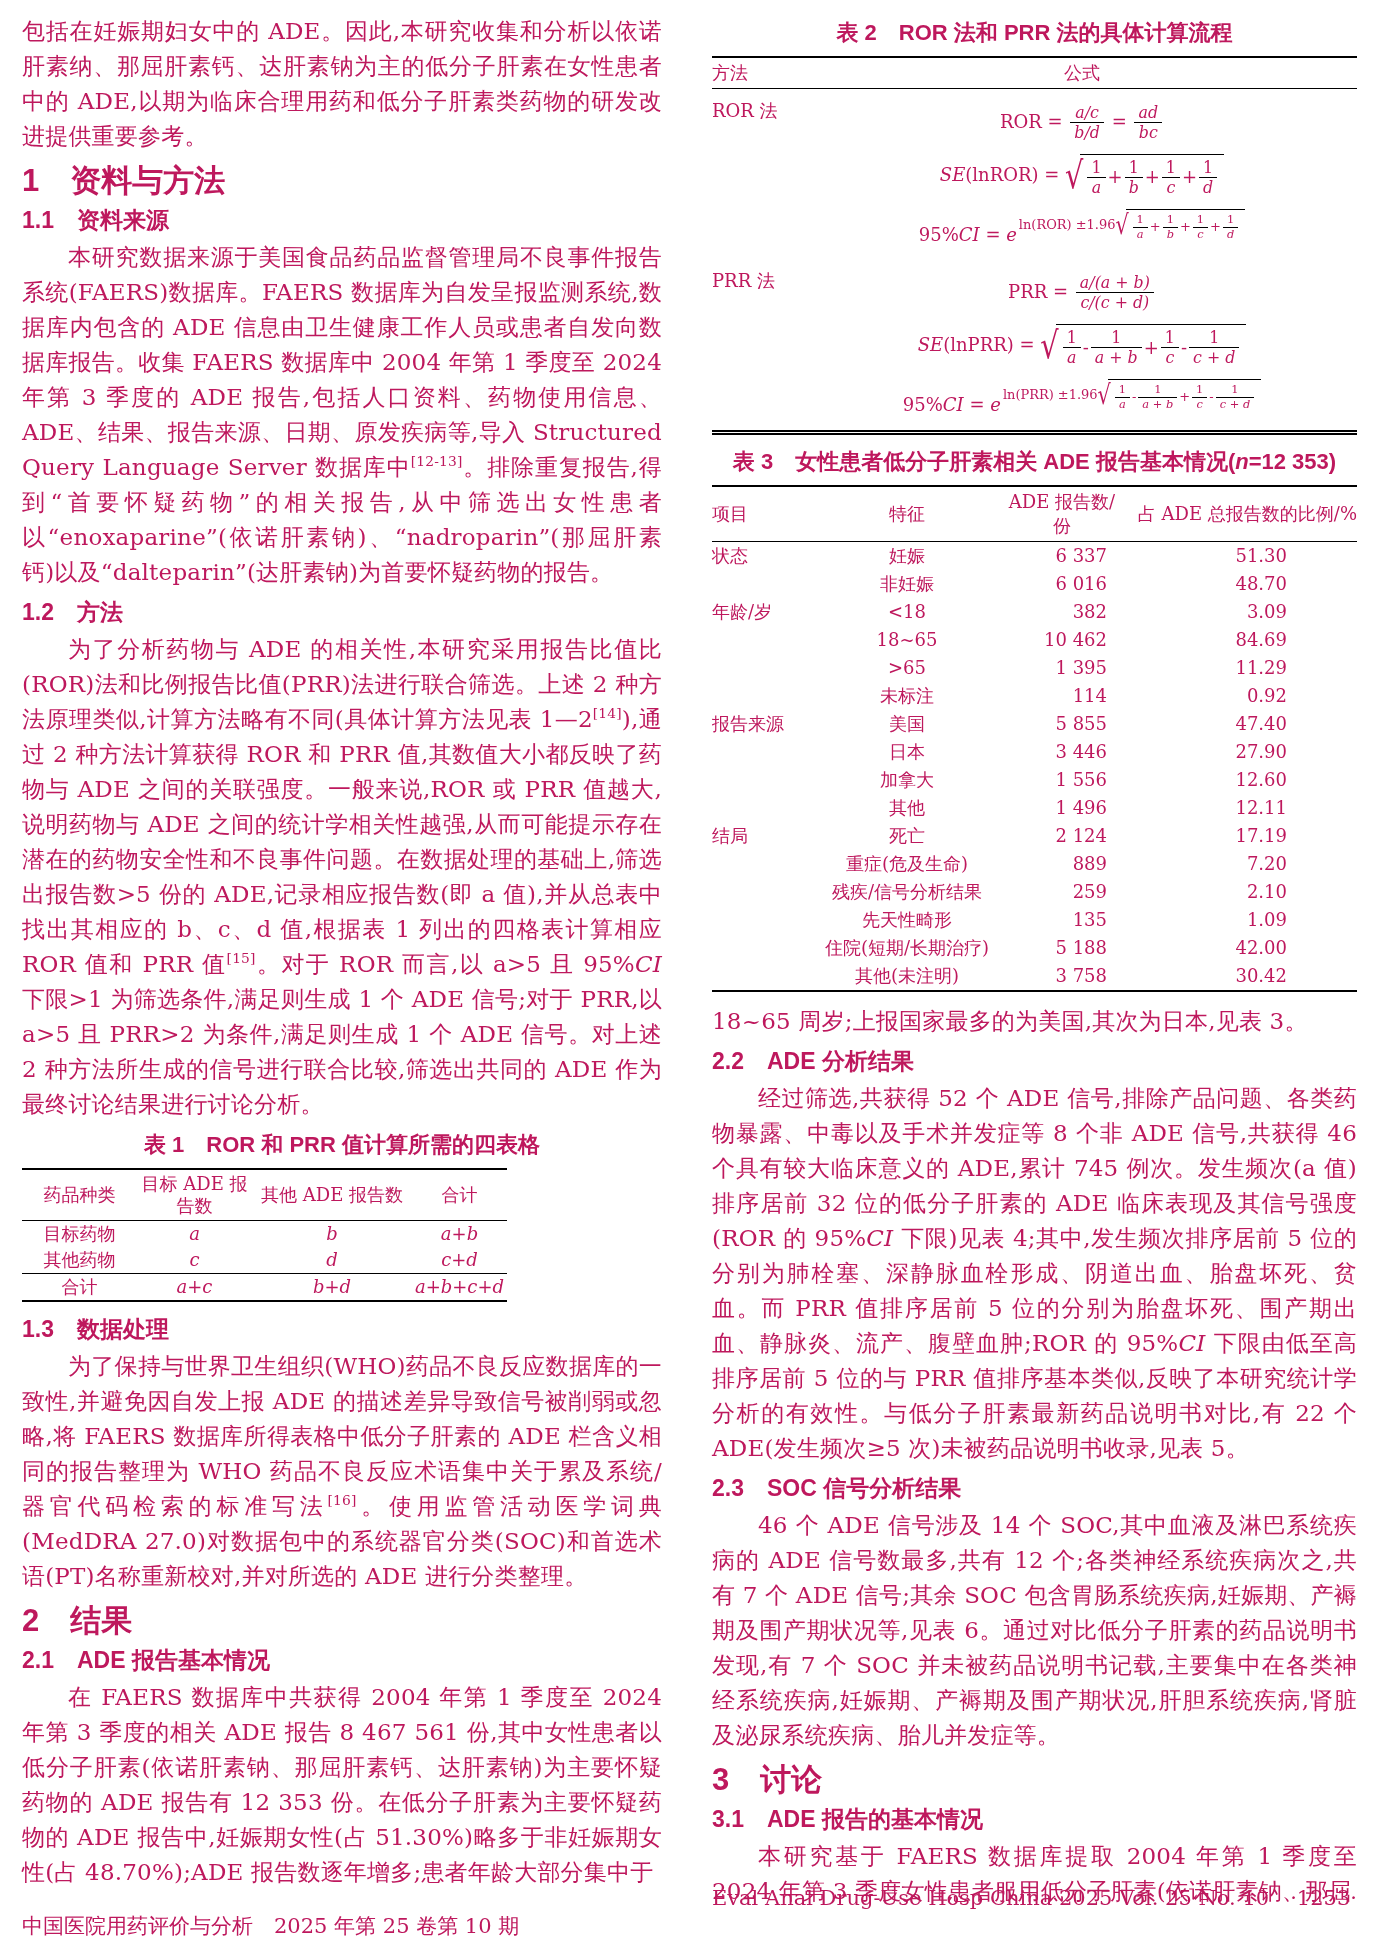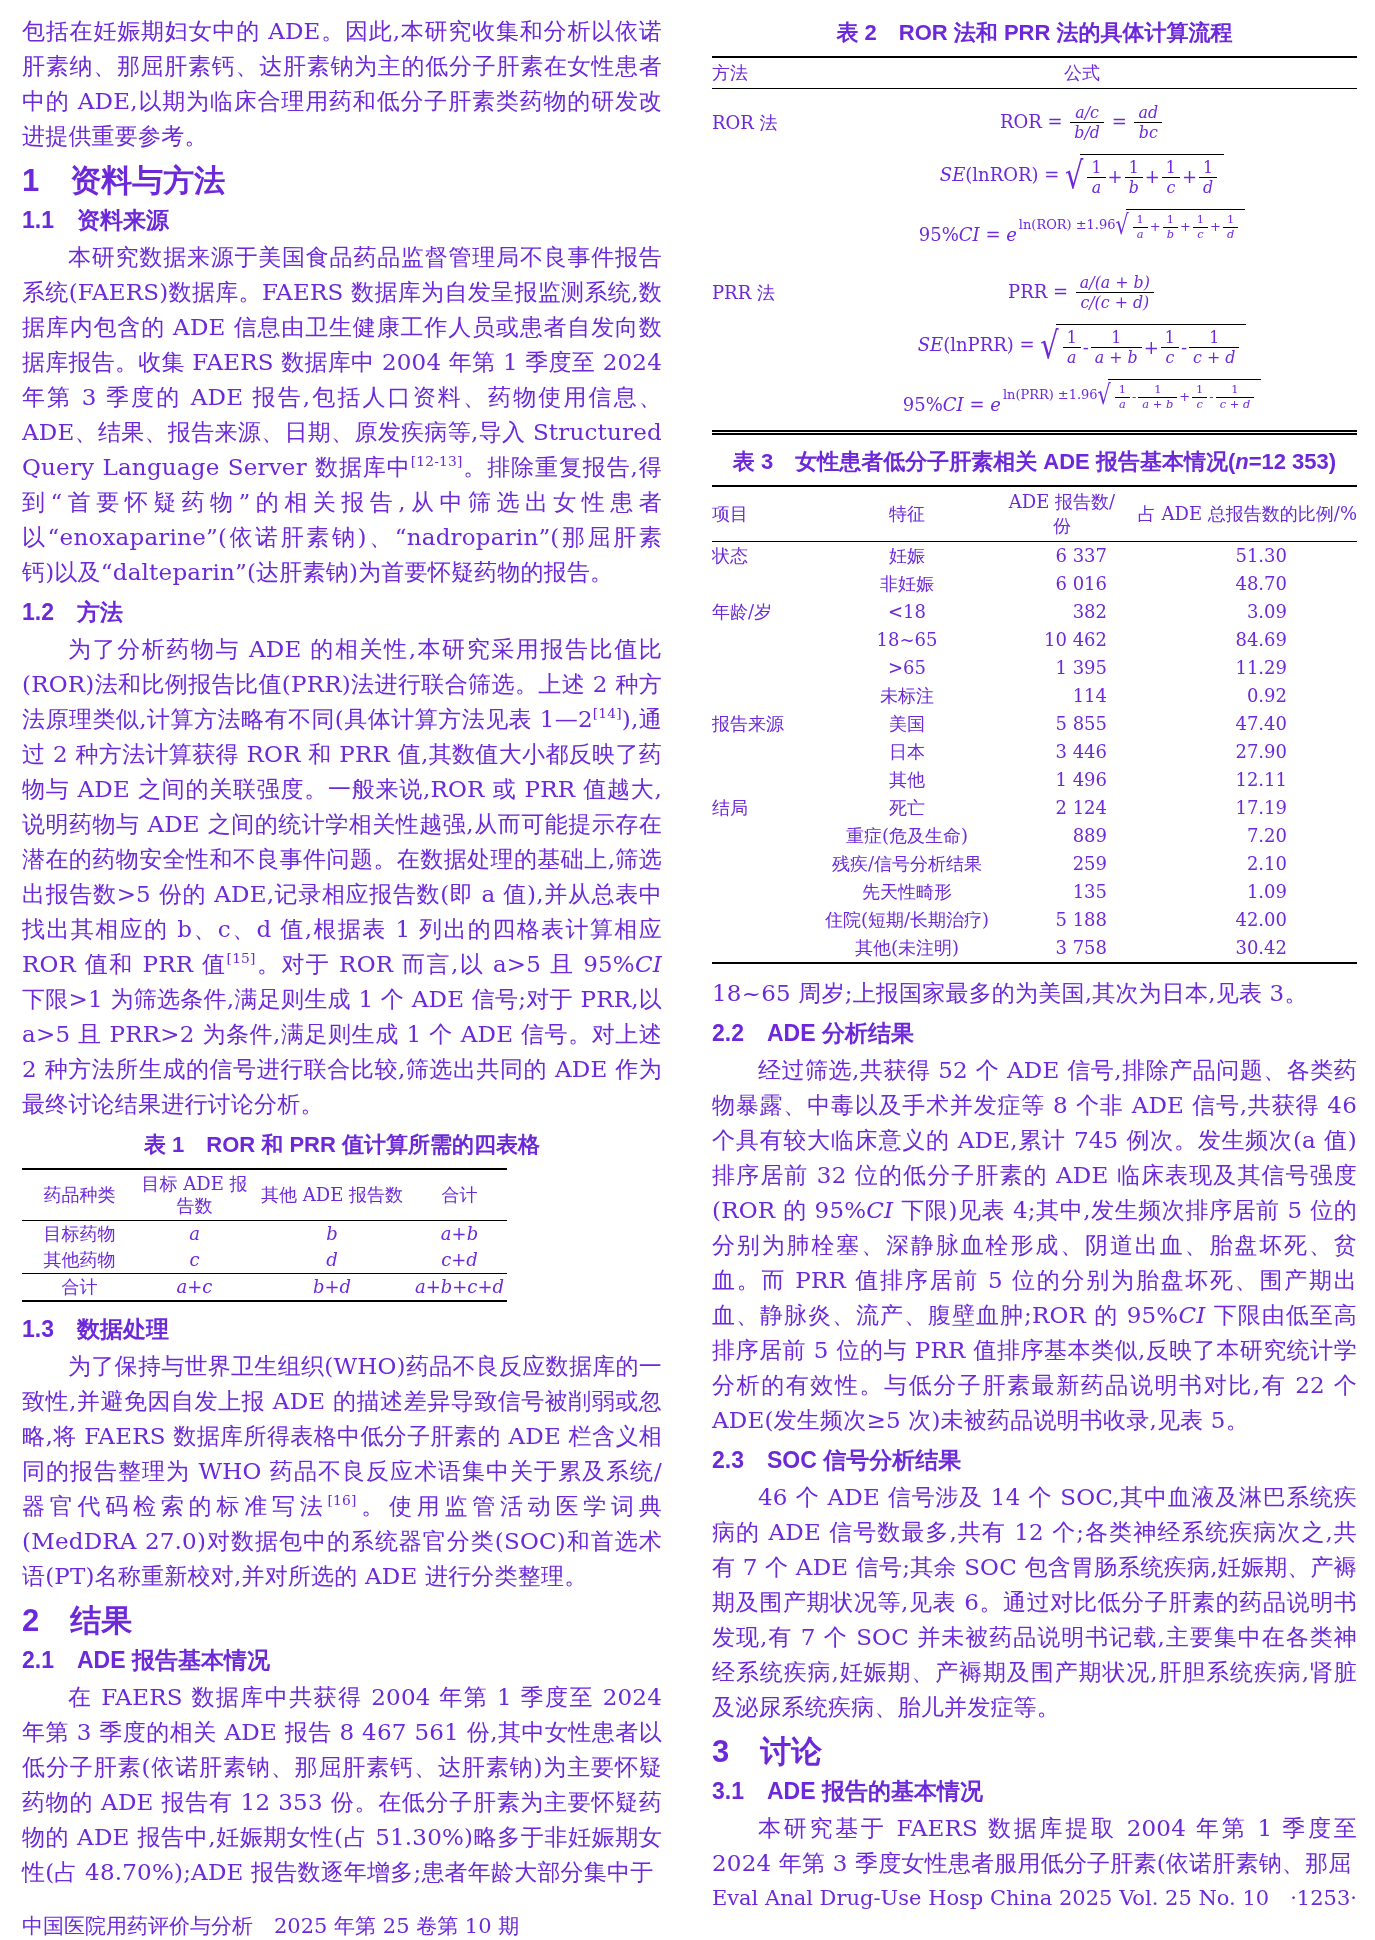--- a/index.html
+++ b/index.html
@@ -1,16 +1,16 @@
 <!DOCTYPE html>
 <html><head>
 <meta charset="utf-8">
 <style>
   html,body{margin:0;padding:0;background:#e8e8e8;}
-  .page{position:relative;width:1375px;height:1940px;background:#ffffff;color:#6d28d9;
+  .page{position:relative;width:1375px;height:1940px;background:#ffffff;color:#be185d;
         font-family:"DejaVu Serif","Liberation Serif",serif;overflow:hidden;}
   .col{position:absolute;top:14px;}
   .col-left{left:22px;width:640px;}
   .col-right{left:712px;width:645px;}
 
   p.body{font-size:23px;line-height:35px;text-align:justify;margin:0;text-indent:2em;
          letter-spacing:0.2px;}
   p.noindent{text-indent:0;}
   sup.ref{font-size:0.60em;line-height:0;vertical-align:super;}
   .it{font-style:italic;}
@@ -33,21 +33,21 @@
   .t1 th.c1,.t1 td.c1{width:115px;text-align:center;}
   .t1 th.c2,.t1 td.c2{width:160px;text-align:center;}
   .t1 th.c3,.t1 td.c3{width:95px;text-align:center;}
   .t1 td.c1,.t1 td.c2,.t1 td.c3{font-style:italic;}
   .t1 tr.sum-row td{border-top:1.2px solid #000;}
 
   
   table.t2{width:645px;font-size:18px;border-bottom:5px double #000;}
   .t2 th.mh{width:95px;text-align:left;}
   .t2 th.fh{text-align:center;}
-  .t2 td.method{vertical-align:top;padding-top:22px;text-align:left;}
+  .t2 td.method{vertical-align:top;padding-top:10px;text-align:left;}
   .t2 td.formulas{text-align:center;}
   .fline{margin:12px 0;line-height:1.15;}
   .frac{display:inline-block;vertical-align:middle;text-align:center;font-size:0.88em;
         margin:0 2px;line-height:1.2;}
   .frac .num,.frac .den{display:block;padding:0 4px;}
   .frac .den{border-top:1.4px solid #000;}
   .sqrt{display:inline-flex;align-items:center;vertical-align:middle;}
   .sqrt .radical{font-size:1.6em;line-height:0.8;transform:scaleY(1.3);margin-right:-3px;}
   .sqrt .radicand{display:inline-flex;align-items:center;border-top:1.6px solid #000;
                   padding:3px 5px 0 5px;white-space:nowrap;}
@@ -266,20 +266,26 @@
               <td class="c3">47.40</td>
             </tr>
             <tr>
               <td class="c0"></td>
               <td class="c1">日本</td>
               <td class="c2">3 446</td>
               <td class="c3">27.90</td>
             </tr>
             <tr>
               <td class="c0"></td>
+              <td class="c1">加拿大</td>
+              <td class="c2">1 556</td>
+              <td class="c3">12.60</td>
+            </tr>
+            <tr>
+              <td class="c0"></td>
               <td class="c1">其他</td>
               <td class="c2">1 496</td>
               <td class="c3">12.11</td>
             </tr>
             <tr>
               <td class="c0">结局</td>
               <td class="c1">死亡</td>
               <td class="c2">2 124</td>
               <td class="c3">17.19</td>
             </tr>

